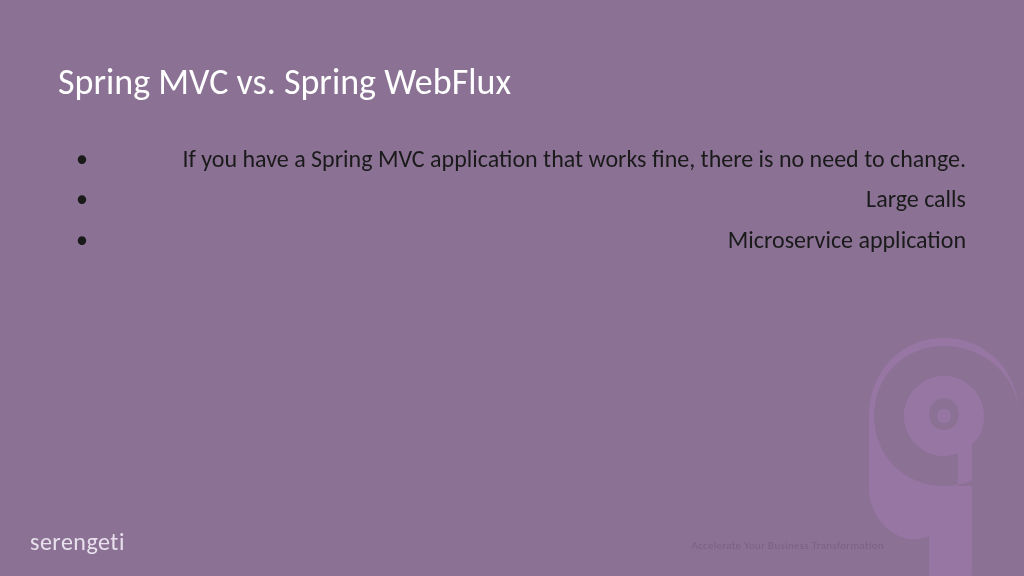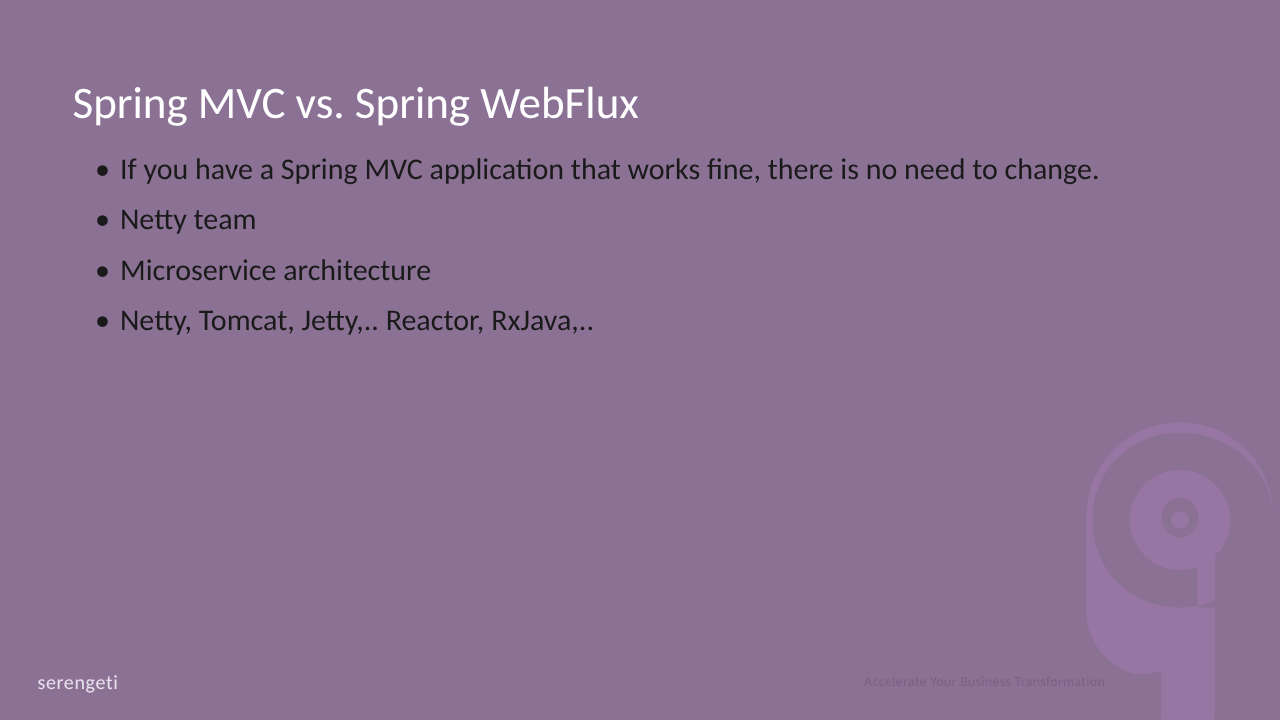--- a/index.html
+++ b/index.html
@@ -18,24 +18,25 @@
     .slide {
       width: 100%;
       height: 100%;
       padding: 60px 58px 40px 58px;
       position: relative;
     }
     .title {
       font-size: 36px;
       font-weight: 400;
       color: #ffffff;
-      margin-bottom: 16px;
+      margin-bottom: 39px;
     }
     .content {
       padding-left: 18px;
+      text-align: right;
     }
     .bullet-list {
       list-style: none;
     }
     .bullet-list li {
       font-size: 24px;
       color: #1a1a1a;
       line-height: 1.35;
       margin-bottom: 8px;
       position: relative;
@@ -46,21 +47,21 @@
       position: absolute;
       left: 0;
       top: 0;
       color: #1a1a1a;
       font-size: 24px;
     }
     .logo-footer {
       position: absolute;
       bottom: 20px;
       left: 30px;
-      font-size: 16px;
+      font-size: 24px;
       font-weight: 300;
       color: #e8e0ec;
       letter-spacing: 0.5px;
     }
     .tagline {
       position: absolute;
       bottom: 24px;
       right: 140px;
       font-size: 11px;
       color: #7a6284;
@@ -80,23 +81,22 @@
     }
   </style>
 </head>
 <body>
 
 <div class="slide">
   <h1 class="title">Spring MVC vs. Spring WebFlux</h1>
   <div class="content">
     <ul class="bullet-list">
       <li>If you have a Spring MVC application that works fine, there is no need to change.</li>
-      <li>Netty team</li>
-      <li>Microservice architecture</li>
-      <li>Netty, Tomcat, Jetty,.. Reactor, RxJava,..</li>
+      <li>Large calls</li>
+      <li>Microservice application</li>
     </ul>
   </div>
   <div class="logo-footer">serengeti</div>
   <div class="tagline">Accelerate Your Business Transformation</div>
   <div class="logo-graphic">
     <svg viewBox="0 0 180 260" xmlns="http://www.w3.org/2000/svg">
       <path d="M 90 10 
                C 50 10, 20 40, 20 80
                C 20 120, 50 150, 90 150
                C 100 150, 110 148, 118 144

